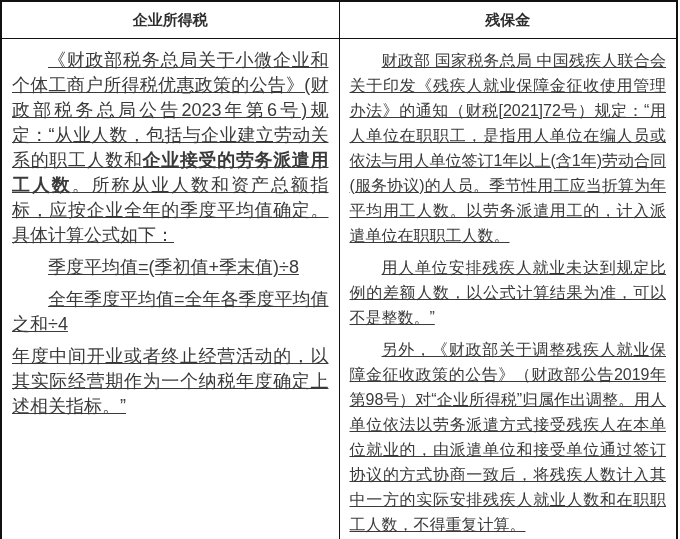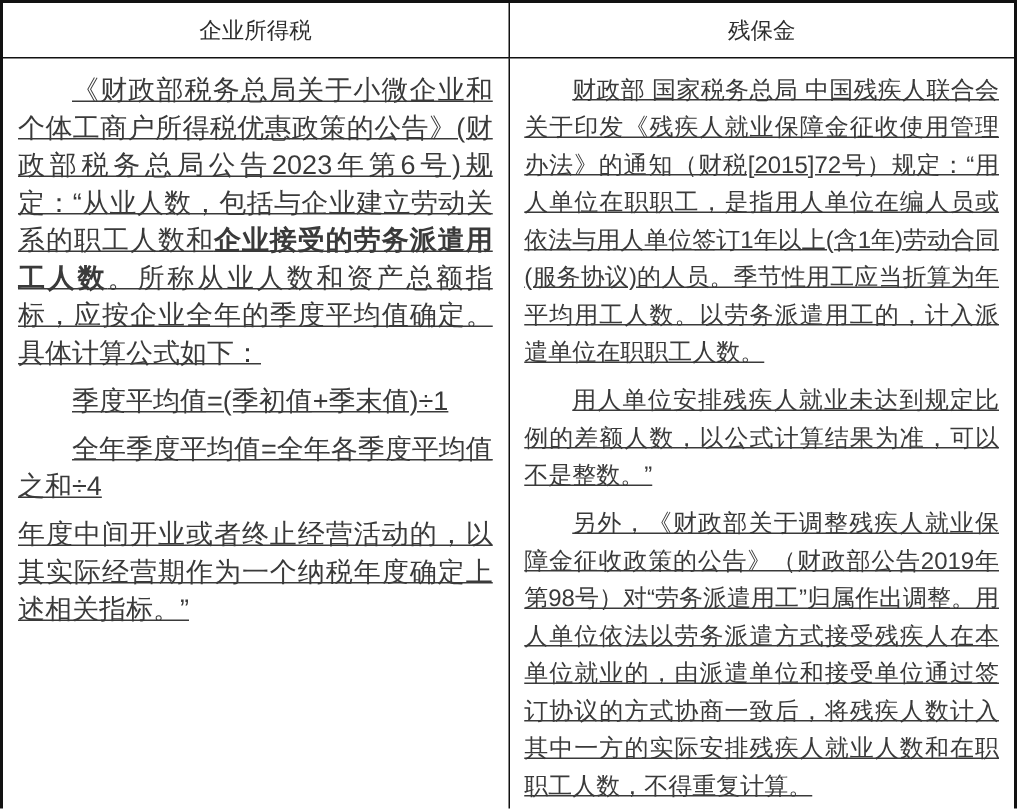--- a/index.html
+++ b/index.html
@@ -25,21 +25,21 @@
   table.compare th,
   table.compare td {
     border: 1px solid #111111;
   }
   table.compare {
     border: 2px solid #111111;
   }
   th.col-header {
     height: 36px;
     font-size: 15px;
-    font-weight: normal;
+    font-weight: bold;
     text-align: center;
     vertical-align: middle;
     color: #2e2e2e;
     padding: 0;
   }
   td.cell-body {
     vertical-align: top;
     padding: 9px 10px 10px 10px;
   }
   td.cell-left {
@@ -69,24 +69,24 @@
   <thead>
     <tr>
       <th class="col-header">企业所得税</th>
       <th class="col-header">残保金</th>
     </tr>
   </thead>
   <tbody>
     <tr>
       <td class="cell-body cell-left">
           <p class="para indent"><span>《财政部税务总局关于小微企业和个体工商户所得税优惠政策的公告》(财政部税务总局公告2023年第6号)规定：“从业人数，包括与企业建立劳动关系的职工人数和</span><span class="seg-bold">企业接受的劳务派遣用工人数</span><span>。所称从业人数和资产总额指标，应按企业全年的季度平均值确定。具体计算公式如下：</span></p>
-          <p class="para indent"><span>季度平均值=(季初值+季末值)÷1</span></p>
+          <p class="para indent"><span>季度平均值=(季初值+季末值)÷8</span></p>
           <p class="para indent"><span>全年季度平均值=全年各季度平均值之和÷4</span></p>
           <p class="para"><span>年度中间开业或者终止经营活动的，以其实际经营期作为一个纳税年度确定上述相关指标。”</span></p>
         </td>
       <td class="cell-body cell-right">
-          <p class="para indent"><span>财政部 国家税务总局 中国残疾人联合会关于印发《残疾人就业保障金征收使用管理办法》的通知（财税[2015]72号）规定：“用人单位在职职工，是指用人单位在编人员或依法与用人单位签订1年以上(含1年)劳动合同(服务协议)的人员。季节性用工应当折算为年平均用工人数。以劳务派遣用工的，计入派遣单位在职职工人数。</span></p>
+          <p class="para indent"><span>财政部 国家税务总局 中国残疾人联合会关于印发《残疾人就业保障金征收使用管理办法》的通知（财税[2021]72号）规定：“用人单位在职职工，是指用人单位在编人员或依法与用人单位签订1年以上(含1年)劳动合同(服务协议)的人员。季节性用工应当折算为年平均用工人数。以劳务派遣用工的，计入派遣单位在职职工人数。</span></p>
           <p class="para indent"><span>用人单位安排残疾人就业未达到规定比例的差额人数，以公式计算结果为准，可以不是整数。”</span></p>
-          <p class="para indent"><span>另外，《财政部关于调整残疾人就业保障金征收政策的公告》（财政部公告2019年第98号）对“劳务派遣用工”归属作出调整。用人单位依法以劳务派遣方式接受残疾人在本单位就业的，由派遣单位和接受单位通过签订协议的方式协商一致后，将残疾人数计入其中一方的实际安排残疾人就业人数和在职职工人数，不得重复计算。</span></p>
+          <p class="para indent"><span>另外，《财政部关于调整残疾人就业保障金征收政策的公告》（财政部公告2019年第98号）对“企业所得税”归属作出调整。用人单位依法以劳务派遣方式接受残疾人在本单位就业的，由派遣单位和接受单位通过签订协议的方式协商一致后，将残疾人数计入其中一方的实际安排残疾人就业人数和在职职工人数，不得重复计算。</span></p>
         </td>
     </tr>
   </tbody>
 </table>
 
 </body></html>

